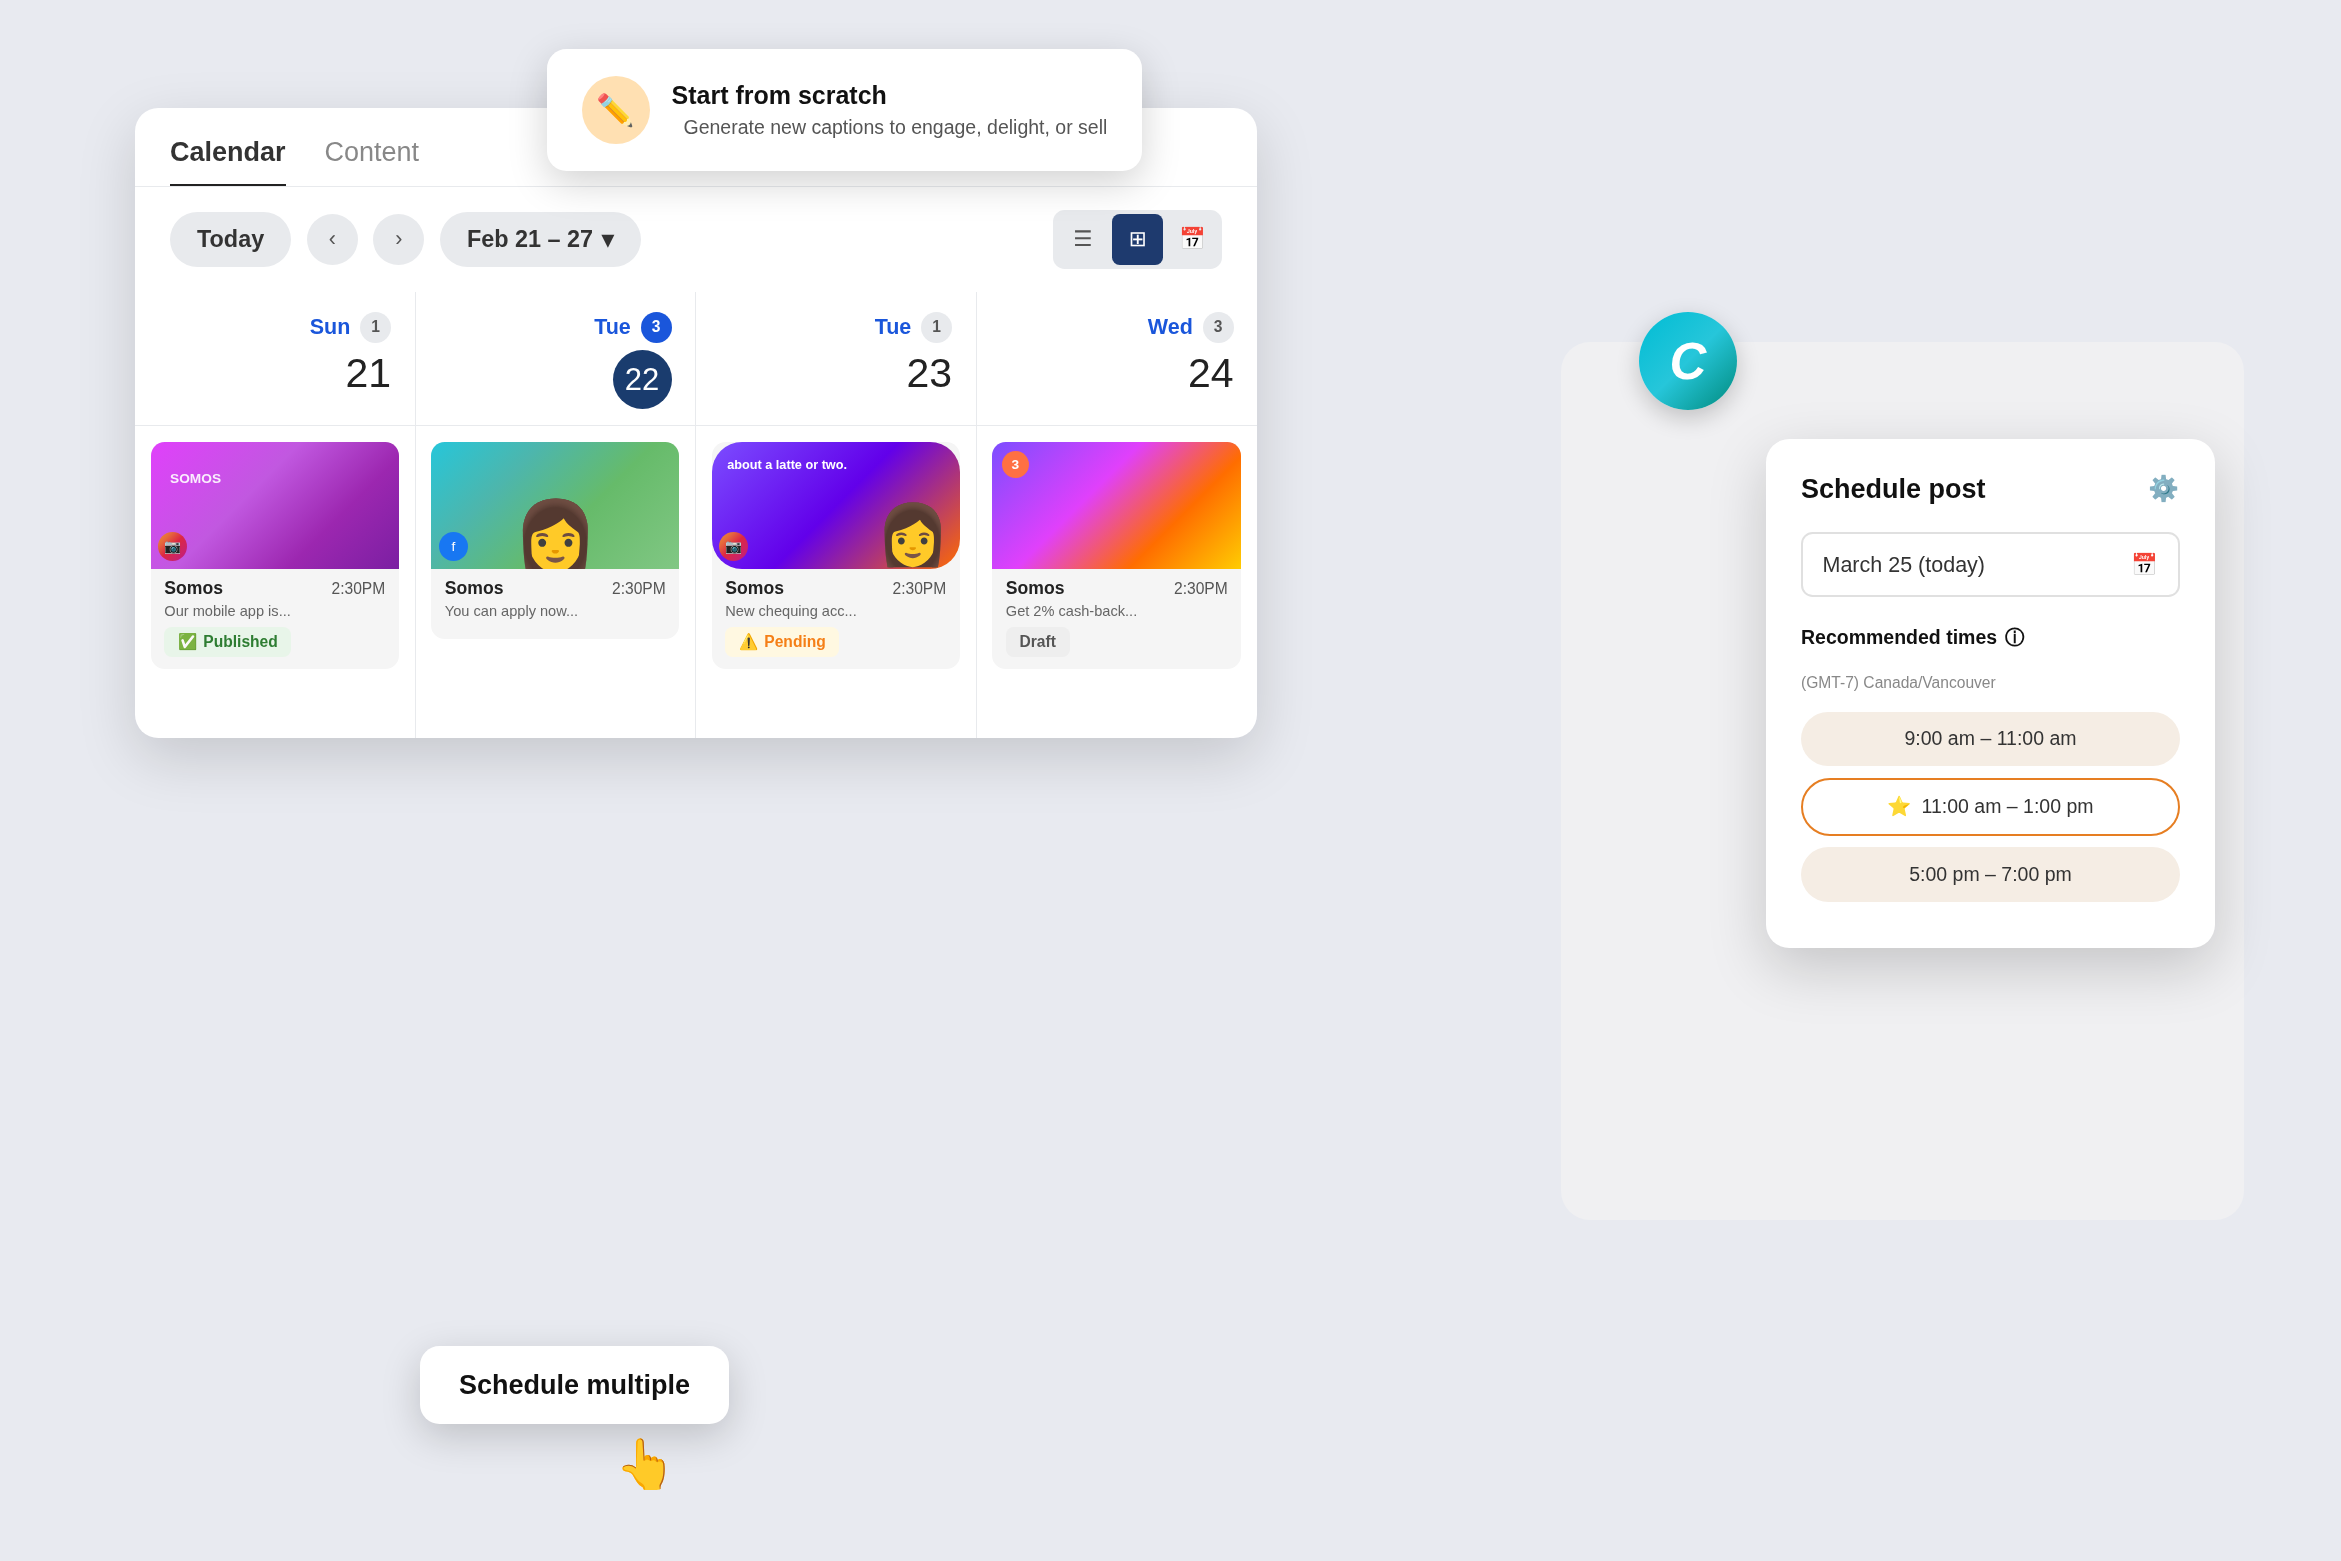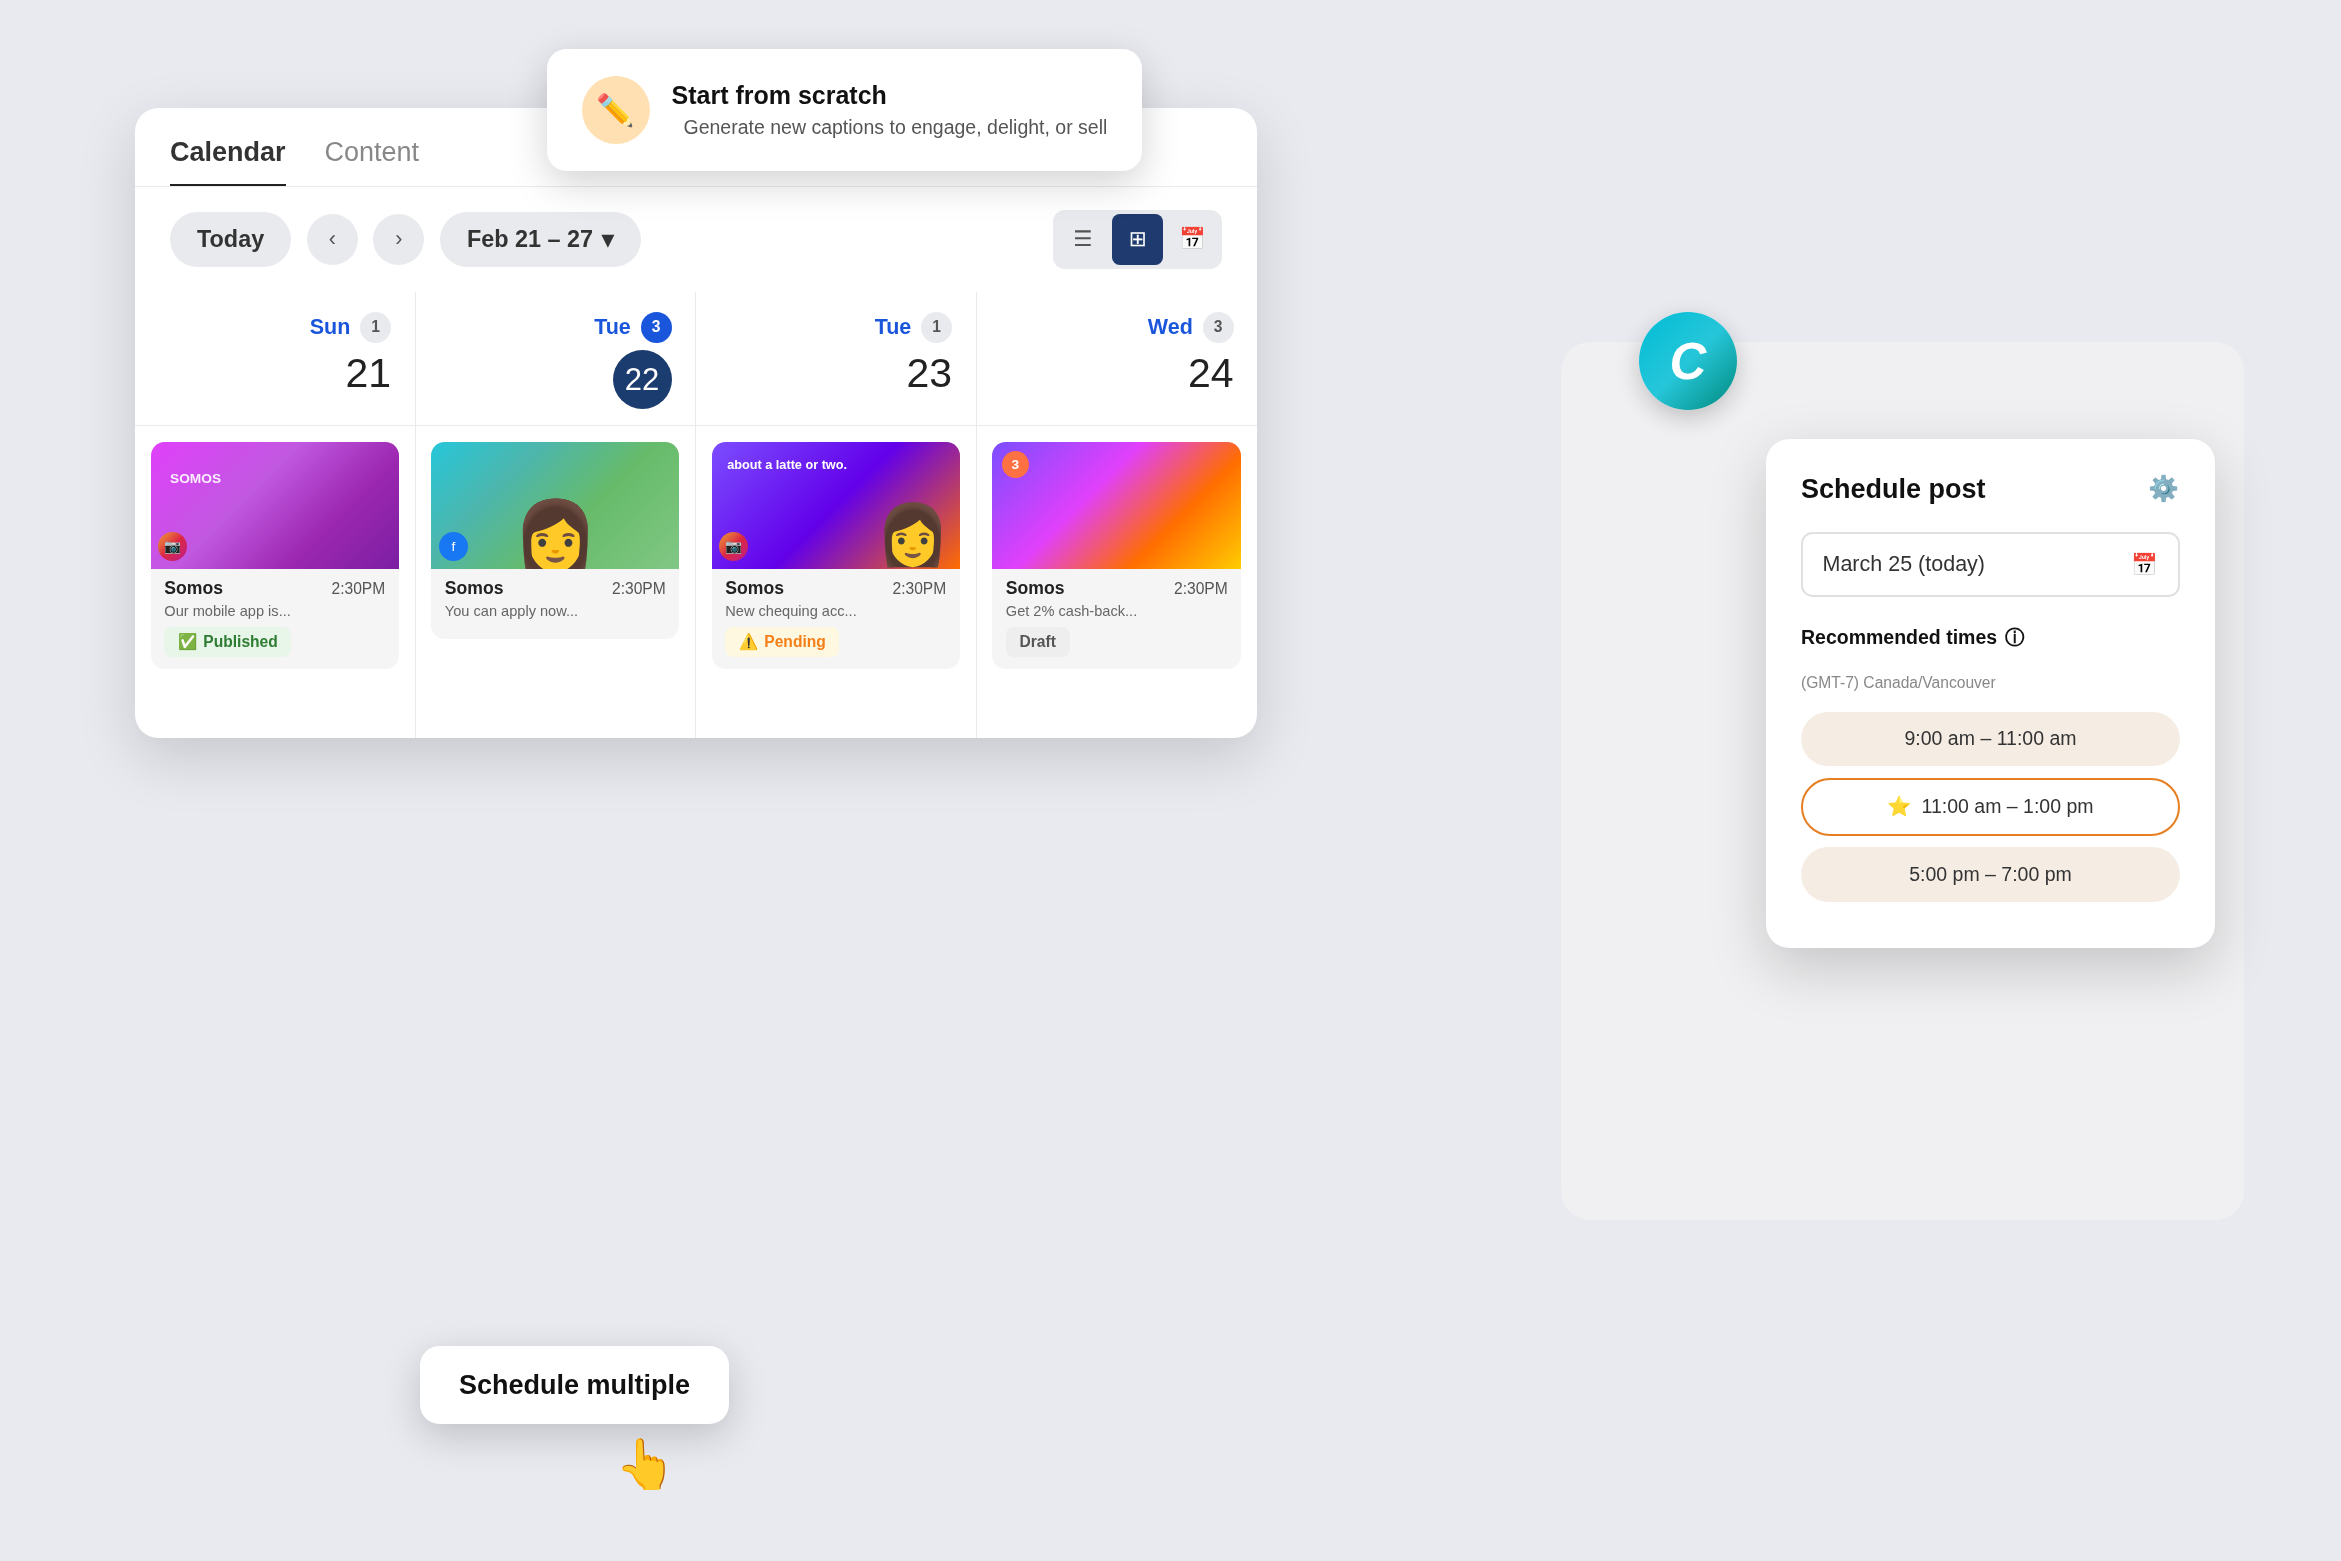--- a/index.html
+++ b/index.html
@@ -221,21 +221,21 @@
     .post-img-placeholder {
       width: 100%;
       height: 127px;
       border-radius: 9.8px 9.8px 0 0;
       position: relative;
       overflow: hidden;
     }
 
     .img-sun { background: linear-gradient(135deg, #e040fb 0%, #c158e0 40%, #9c27b0 70%, #7b1fa2 100%); }
     .img-mon { background: linear-gradient(135deg, #26c6da 0%, #4db6ac 30%, #66bb6a 60%, #81c784 100%); }
-    .img-tue { background: linear-gradient(135deg, #7c4dff 0%, #6200ea 50%, #ff6d00 100%); }
+    .img-tue { background: linear-gradient(135deg, #7c4dff 0%, #6200ea 50%, #ff6d00 100%); border-radius: 30px; }
     .img-wed { background: linear-gradient(135deg, #7c4dff 0%, #e040fb 40%, #ff6d00 70%, #ffcc02 100%); }
 
     
     .img-sun-text {
       position: absolute;
       top: 29px;
       left: 19.5px;
       color: rgba(255,255,255,0.9);
       font-size: 13.7px;
       font-weight: 600;
@@ -424,21 +424,21 @@
       font-size: 25px;
       cursor: pointer;
       color: #555;
     }
 
     .date-field {
       border: 2px solid #e0e0e0;
       border-radius: 11.7px;
       padding: 17.6px 19.5px;
       display: flex;
-      align-items: center;
+      align-items: flex-end;
       justify-content: space-between;
       margin-bottom: 27px;
     }
 
     .date-field-text {
       font-size: 21.5px;
       color: #333;
     }
 
     .date-field-icon {

